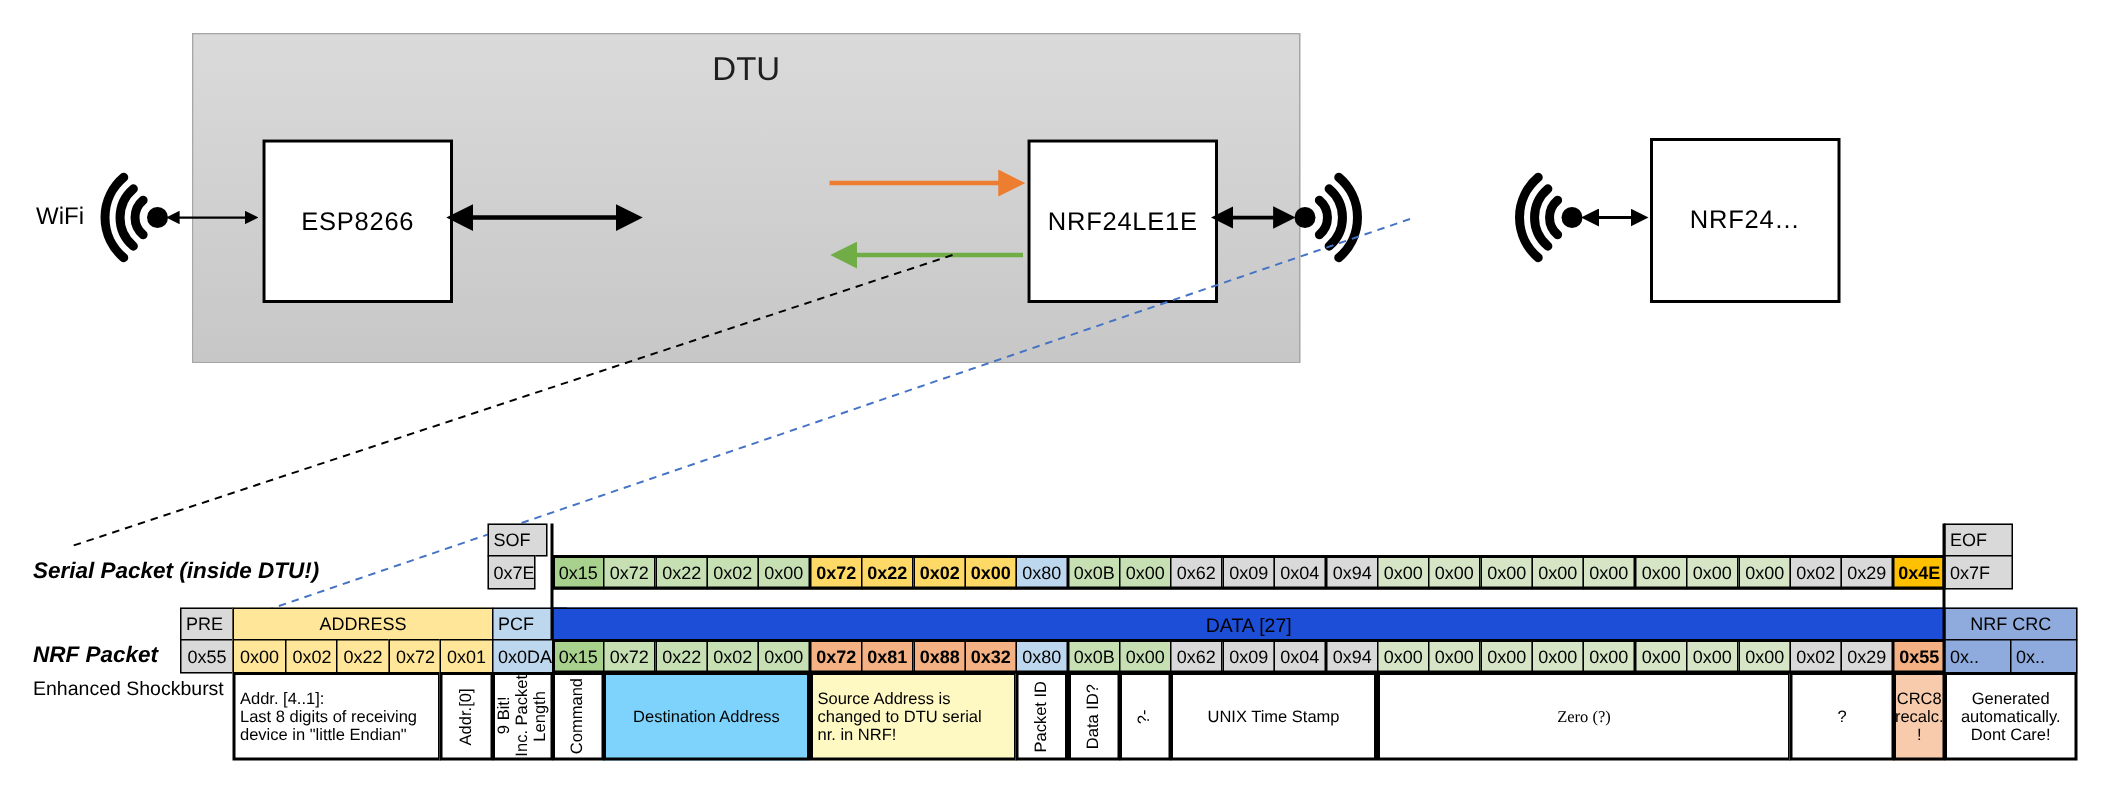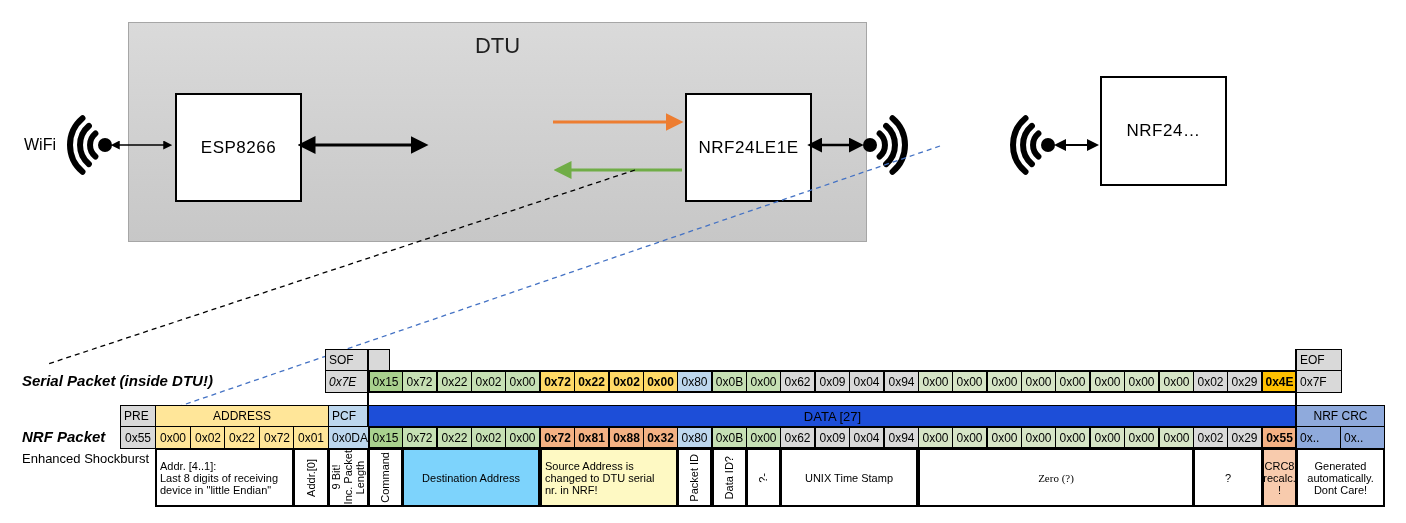--- a/index.html
+++ b/index.html
@@ -34,21 +34,21 @@
     <div class="boxtitle">DTU</div>
   </div>
 
 
   <div class="chip" style="left:175px;top:93px;width:123px;height:105px;">
     <span>ESP8266</span>
   </div>
   <div class="chip" style="left:685px;top:93px;width:123px;height:105px;">
     <span>NRF24LE1E</span>
   </div>
-  <div class="chip" style="left:1100px;top:76px;width:123px;height:106px;text-align:right;">
+  <div class="chip" style="left:1100px;top:92px;width:123px;height:106px;text-align:right;">
     <span>NRF24…</span>
   </div>
 
   <div class="wifilabel" style="left:24px;top:136px;">WiFi</div>
 
   <svg id="overlay" width="1406" height="523" viewBox="0 0 1406 523">
     <defs>
       <marker id="mb" markerWidth="6" markerHeight="6" refX="4.5" refY="3" orient="auto-start-reverse">
         <path d="M0,0 L6,3 L0,6 z" fill="#000"></path>
       </marker>
@@ -76,22 +76,22 @@
     <line x1="1057" y1="145" x2="1096" y2="145" stroke="#000" stroke-width="2" marker-start="url(#mb)" marker-end="url(#mb)"></line>
 
     <line x1="635" y1="170" x2="48" y2="364" stroke="#000" stroke-width="1.3" stroke-dasharray="5 4"></line>
     <line x1="940" y1="146" x2="145" y2="418" stroke="#4472c4" stroke-width="1.3" stroke-dasharray="5 4"></line>
   </svg>
 
   <div id="tables">
     <div class="rowlabel" style="left:22px;top:372px;">Serial Packet (inside DTU!)</div>
     <div class="rowlabel" style="left:22px;top:428px;">NRF Packet</div>
     <div class="sublabel" style="left:22px;top:451px;">Enhanced Shockburst</div>
-  <div class="cell left" style="left: 325px; top: 349px; width: 65px; height: 22px; background: rgb(217, 217, 217);">SOF</div>
-      <div class="cell left" style="left: 325px; top: 370px; width: 44px; height: 23px; background: rgb(217, 217, 217); font-style: italic;">0x7E</div>
+  <div class="cell left" style="left: 325px; top: 349px; width: 40px; height: 22px; background: rgb(217, 217, 217);">SOF</div>
+      <div class="cell left" style="left: 325px; top: 370px; width: 32px; height: 23px; background: rgb(217, 217, 217);">0x7E</div>
       <div class="cell center" style="left: 368px; top: 370px; width: 35px; height: 23px; background: rgb(169, 209, 142);">0x15</div>
       <div class="cell center" style="left: 402px; top: 370px; width: 35px; height: 23px; background: rgb(198, 224, 180);">0x72</div>
       <div class="cell center" style="left: 437px; top: 370px; width: 35px; height: 23px; background: rgb(198, 224, 180);">0x22</div>
       <div class="cell center" style="left: 471px; top: 370px; width: 35px; height: 23px; background: rgb(198, 224, 180);">0x02</div>
       <div class="cell center" style="left: 505px; top: 370px; width: 35px; height: 23px; background: rgb(198, 224, 180);">0x00</div>
       <div class="cell center bold" style="left: 540px; top: 370px; width: 35px; height: 23px; background: rgb(255, 217, 102);">0x72</div>
       <div class="cell center bold" style="left: 574px; top: 370px; width: 35px; height: 23px; background: rgb(255, 217, 102);">0x22</div>
       <div class="cell center bold" style="left: 609px; top: 370px; width: 35px; height: 23px; background: rgb(255, 217, 102);">0x02</div>
       <div class="cell center bold" style="left: 643px; top: 370px; width: 35px; height: 23px; background: rgb(255, 217, 102);">0x00</div>
       <div class="cell center" style="left: 677px; top: 370px; width: 35px; height: 23px; background: rgb(189, 215, 238);">0x80</div>

